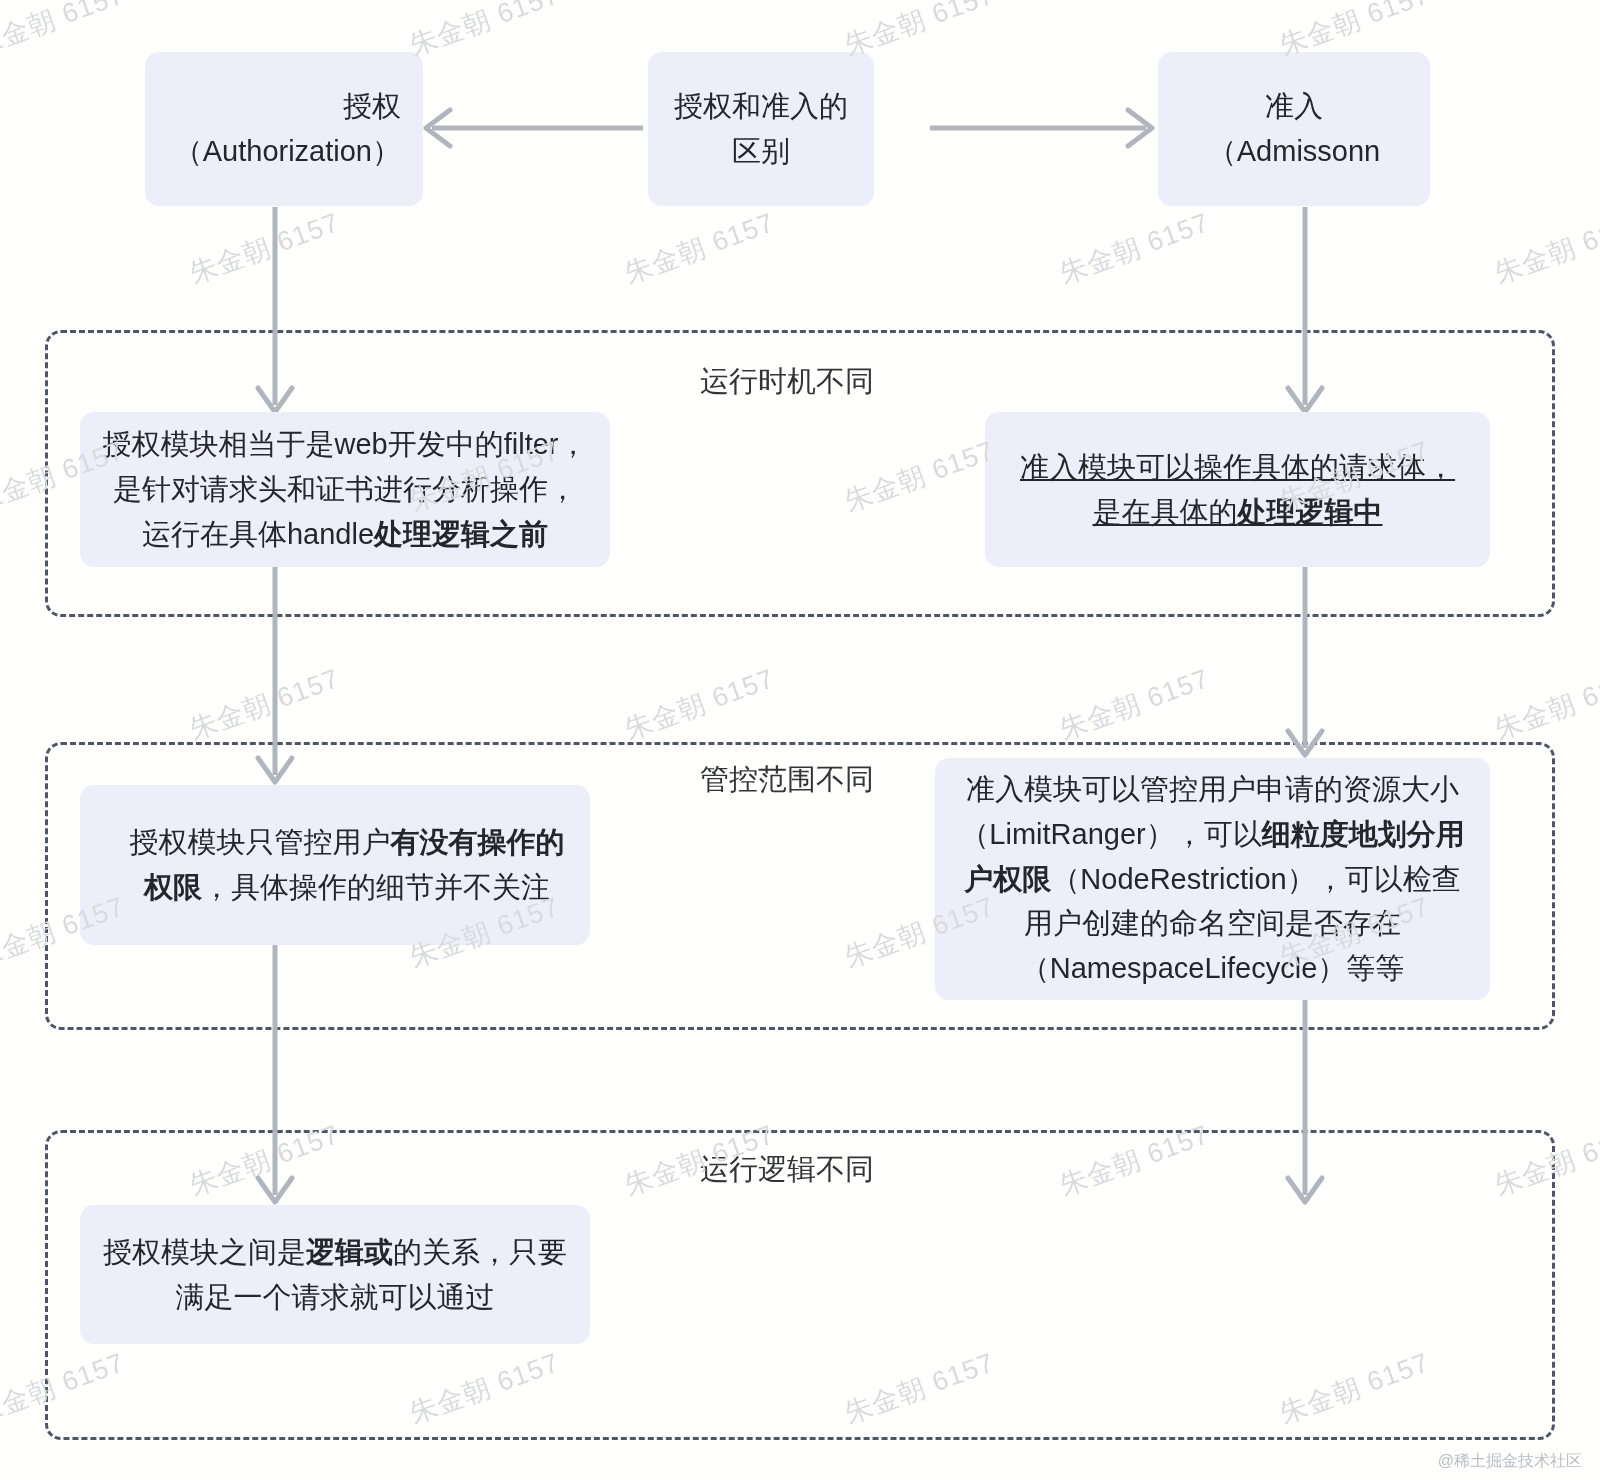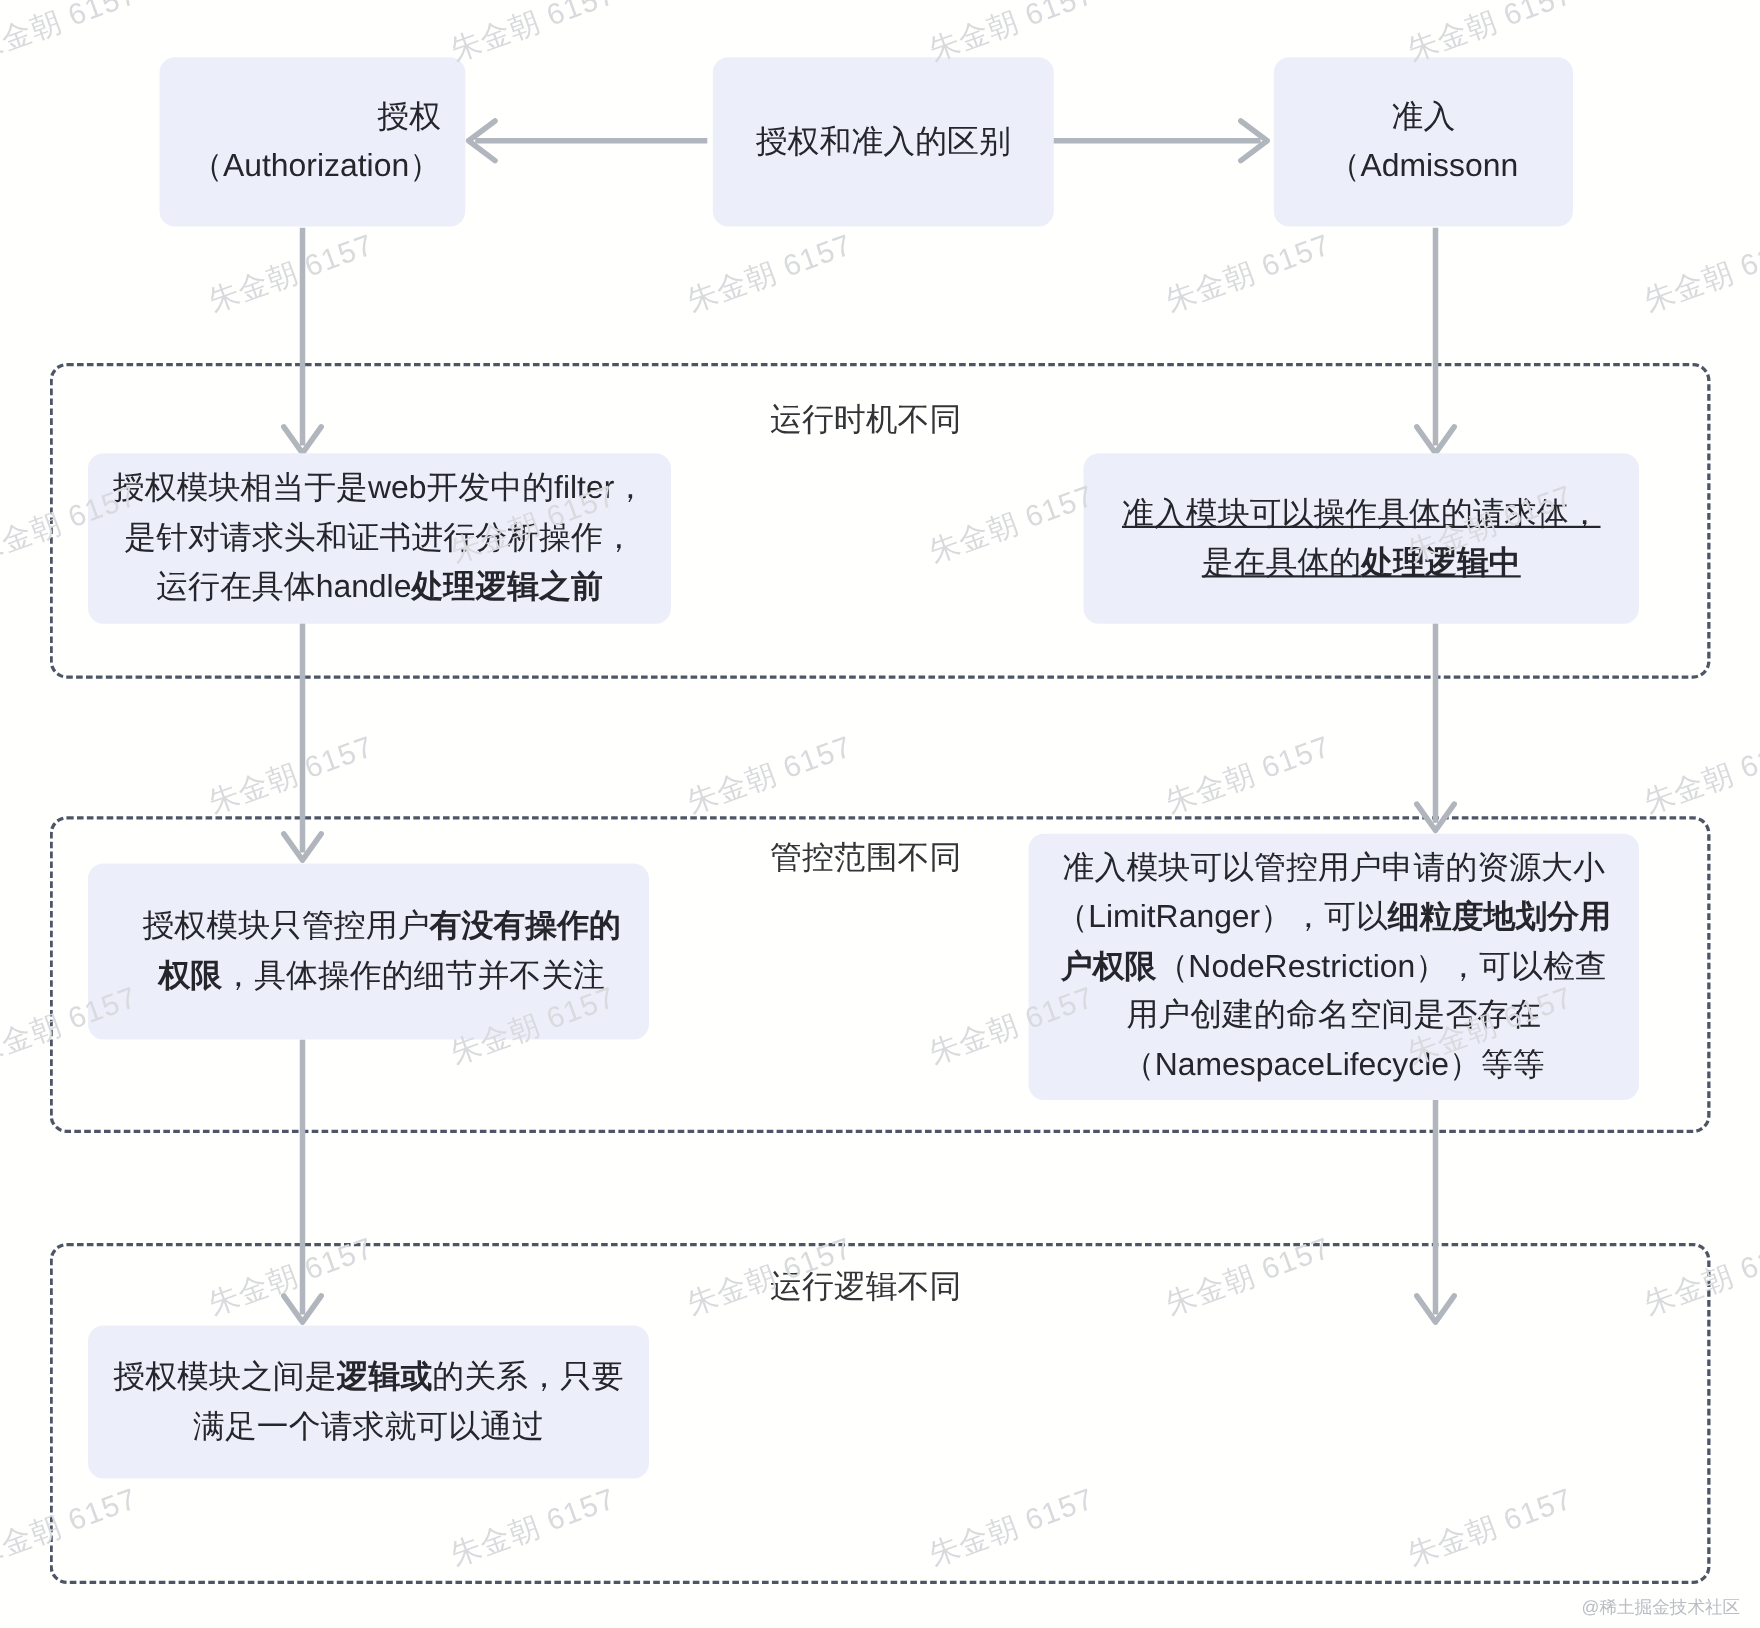--- a/index.html
+++ b/index.html
@@ -164,21 +164,21 @@
     </g>
   </svg>
 
   <div class="node" style="left:145px; top:52px; width:278px; height:154px;text-align:right;">
     <div class="txt">
       <div>授权</div>
       <div>（Authorization）</div>
     </div>
   </div>
 
-  <div class="node" style="left:648px; top:52px; width:310px; height:154px;">
+  <div class="node" style="left:648px; top:52px; width:226px; height:154px;">
     <div class="txt">
       <div>授权和准入的区别</div>
     </div>
   </div>
 
   <div class="node" style="left:1158px; top:52px; width:272px; height:154px;">
     <div class="txt">
       <div>准入</div>
       <div>（Admissonn</div>
     </div>

